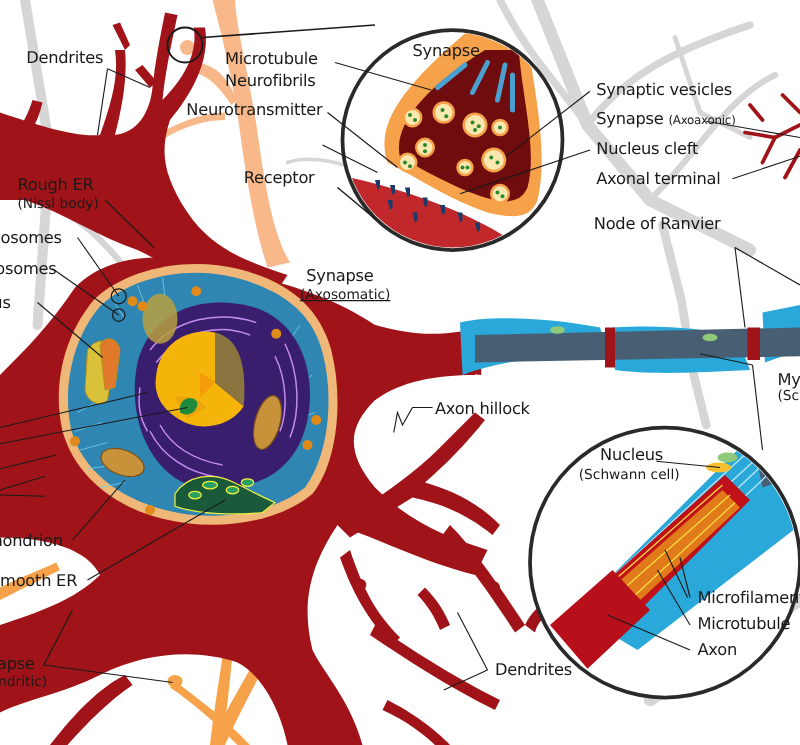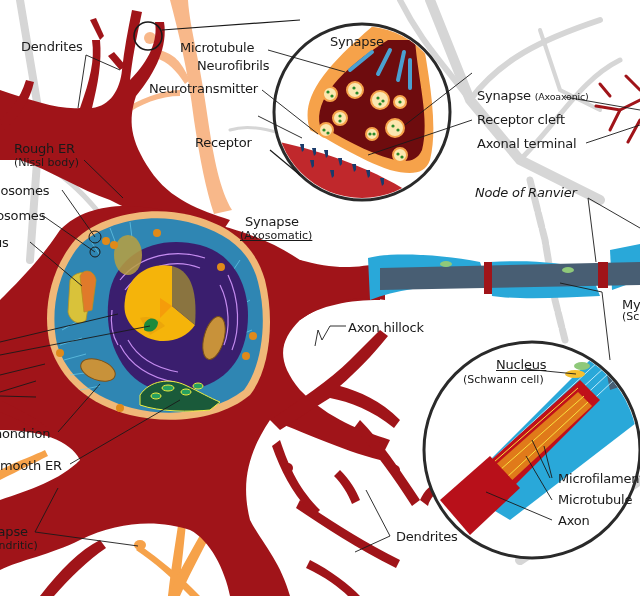--- a/index.html
+++ b/index.html
@@ -286,51 +286,52 @@
     <path d="M552 500 L526 456"></path>
     <path d="M552 520 L486 492"></path>
     <path d="M390 536 L366 490"></path>
         <path d="M390 536 L355 552"></path>
   </g>
 </svg>
 
 
 <span class="lbl" style="left:21px;top:39px;">Dendrites</span>
 <span class="lbl" style="left:180px;top:40px;">Microtubule</span>
-<span class="lbl" style="left:180px;top:58px;margin-left:17px;">Neurofibrils</span>
+<span class="lbl" style="left:180px;top:58px;">Neurofibrils</span>
 <span class="lbl" style="left:149px;top:81px;">Neurotransmitter</span>
 <span class="lbl" style="left:195px;top:107px;margin-top:28px;">Receptor</span>
 <span class="lbl" style="left:330px;top:34px;">Synapse</span>
+<span class="lbl" style="left:477px;top:65px;">Synaptic vesicles</span>
 <span class="lbl" style="left:477px;top:88px;"><span>Synapse</span> <span class="inline-sub">(Axoaxonic)</span></span>
-<span class="lbl" style="left:477px;top:112px;">Receptor cleft</span>
+<span class="lbl" style="left:477px;top:112px;">Nucleus cleft</span>
 <span class="lbl" style="left:477px;top:136px;">Axonal terminal</span>
 
 <span class="lbl" style="left:14px;top:141px;">Rough ER</span>
 <span class="sub" style="left:14px;top:157px;">(Nissl body)</span>
 <span class="lbl" style="left:-42px;top:183px;">Polyribosomes</span>
 <span class="lbl" style="left:-24px;top:208px;">Ribosomes</span>
 <span class="lbl" style="left:-92px;top:235px;">Golgi apparatus</span>
 
 <span class="lbl" style="left:245px;top:214px;">Synapse</span>
 <span class="sub" style="left:240px;top:230px;text-decoration:underline;">(Axosomatic)</span>
 
-<span class="lbl" style="left:475px;top:185px;font-style:italic;">Node of Ranvier</span>
+<span class="lbl" style="left:475px;top:172px;">Node of Ranvier</span>
 <span class="lbl" style="left:622px;top:297px;">Myelin Sheath</span>
 <span class="sub" style="left:622px;top:311px;">(Schwann cell)</span>
 
 
 
 
 
 
 <span class="lbl" style="left:-40px;top:426px;">Mitochondrion</span>
 <span class="lbl" style="left:-8px;top:458px;">Smooth ER</span>
 <span class="lbl" style="left:-26px;top:524px;">Synapse</span>
 <span class="sub" style="left:-40px;top:540px;">(Axodendritic)</span>
 
 <span class="lbl" style="left:348px;top:320px;">Axon hillock</span>
-<span class="lbl" style="left:496px;top:357px;text-decoration:underline;">Nucleus</span>
+<span class="lbl" style="left:480px;top:357px;">Nucleus</span>
 <span class="sub" style="left:463px;top:374px;">(Schwann cell)</span>
 <span class="lbl" style="left:558px;top:471px;">Microfilament</span>
 <span class="lbl" style="left:558px;top:492px;">Microtubule</span>
 <span class="lbl" style="left:558px;top:513px;">Axon</span>
 <span class="lbl" style="left:396px;top:529px;">Dendrites</span>
 </div>
 
 </body></html>

